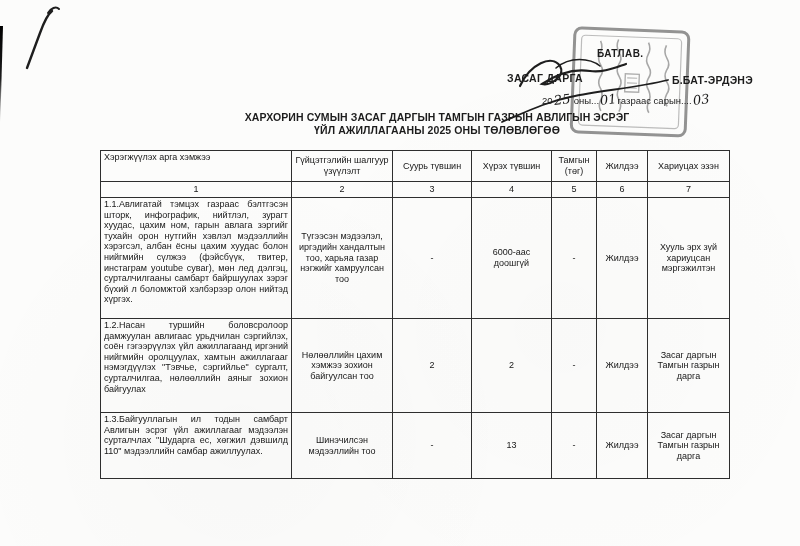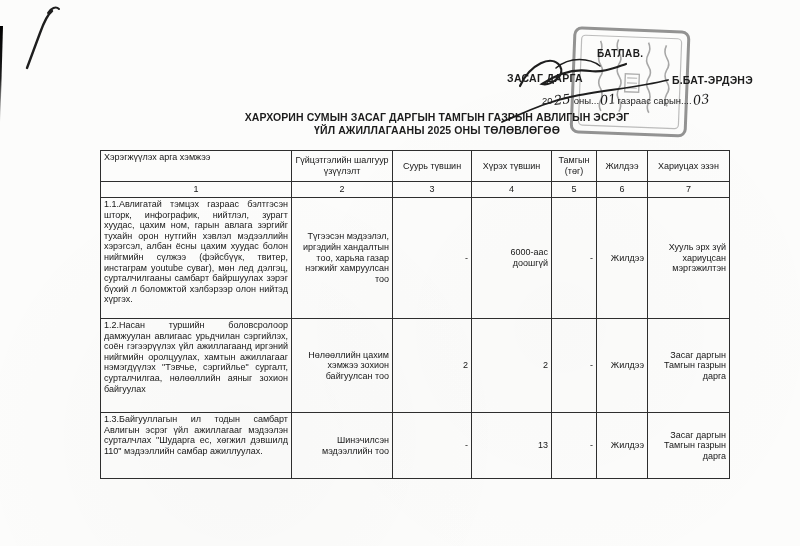--- a/index.html
+++ b/index.html
@@ -52,21 +52,21 @@
   table.plan{
     border-collapse:collapse;table-layout:fixed;width:629px;
     font-size:9px;line-height:1.18;color:#171717;
   }
   table.plan td{border:1px solid #2e2e2e;padding:1px 3px;overflow:hidden;}
   td.hdr{text-align:center;vertical-align:middle;}
   td.hdr-left{text-align:left;vertical-align:top;padding-left:4px;}
   td.num{text-align:center;height:13px;}
   td.goal{height:13px;text-align:left;padding-left:2px;}
   td.measure{text-align:justify;vertical-align:top;}
-  td.mid{text-align:right;vertical-align:middle;}
+  td.mid{text-align:center;vertical-align:middle;}
   tr.r-head{height:31px;}
   tr.r-nums{height:14px;}
   tr.r-goal{height:14px;}
   tr.r1{height:121px;}
   tr.r2{height:94px;}
   tr.r3{height:66px;}
   svg .ink{stroke:#1e1e1e;fill:none;stroke-linecap:round;}
   svg .stamp-ink{stroke:#4c4c4c;fill:none;}
 </style>
 </head>

